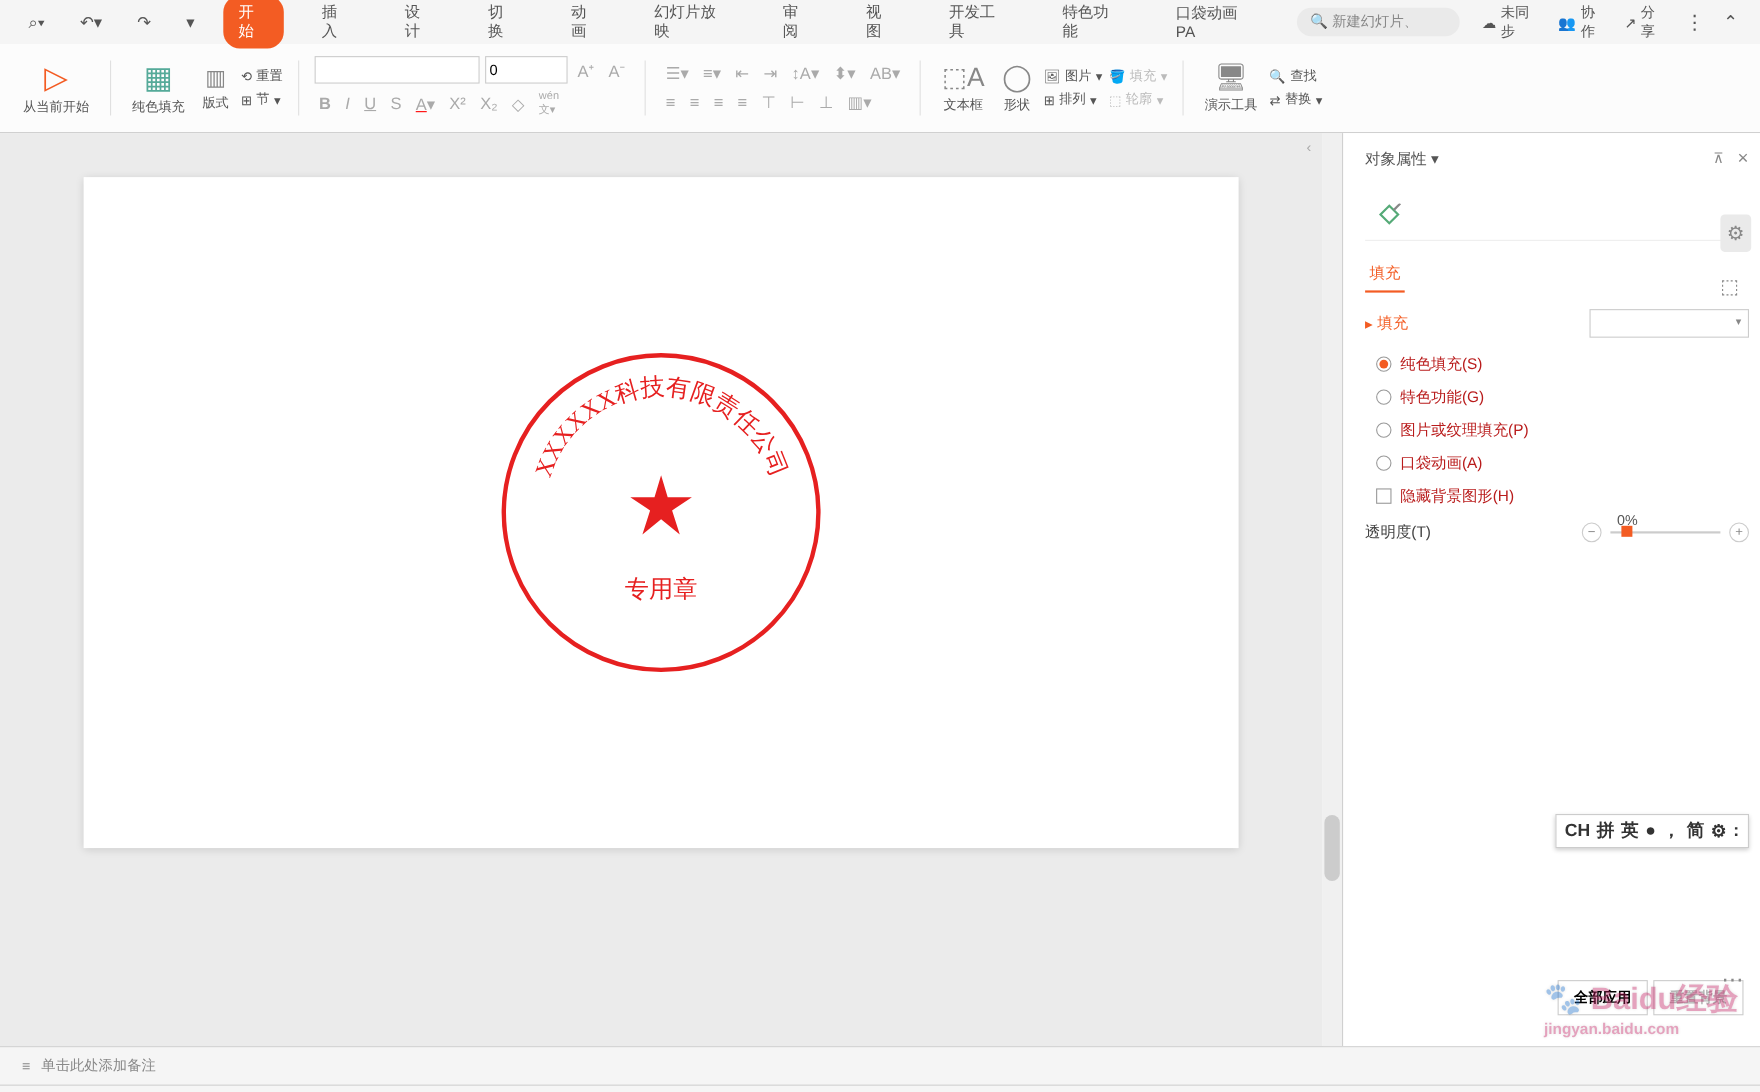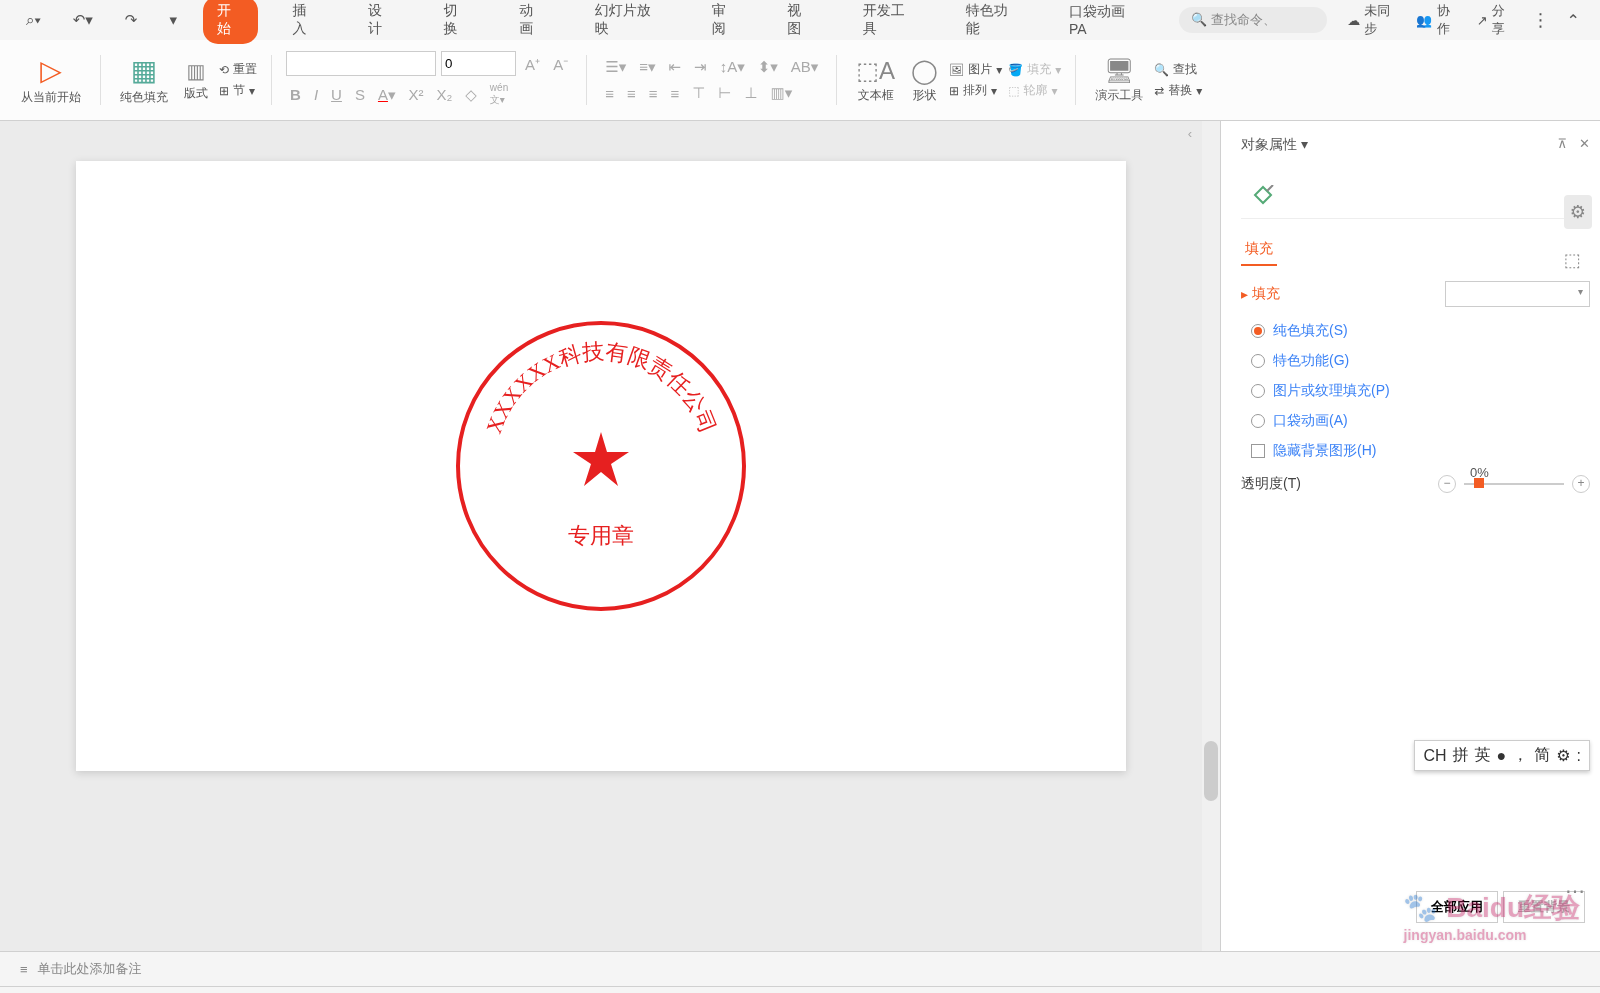--- a/index.html
+++ b/index.html
@@ -52,38 +52,38 @@
     .props-title { font-size: 14px; color: #555; }
     .props-header-right { margin-left: auto; display: flex; gap: 12px; color: #888; }
     .props-tabs { display: flex; gap: 8px; align-items: flex-end; border-bottom: 1px solid #eee; }
     .props-tab-icon { padding: 6px 10px; }
     .props-tab-text { color: #f35c23; border-bottom: 2px solid #f35c23; padding: 6px 4px; font-size: 14px; }
     .props-section-title { color: #f35c23; font-size: 14px; display: flex; align-items: center; gap: 4px; }
     .fill-row { display: flex; align-items: center; gap: 10px; }
     .color-swatch { width: 145px; height: 26px; border: 1px solid #ccc; background: #fff; margin-left: auto; position: relative; }
     .color-swatch::after { content: "▾"; position: absolute; right: 6px; top: 4px; color: #888; font-size: 10px; }
     .radio-group { display: flex; flex-direction: column; gap: 12px; padding-left: 10px; }
-    .radio-item { display: flex; align-items: center; gap: 8px; font-size: 14px; color: #3b82f6; cursor: pointer; }
+    .radio-item { display: flex; align-items: center; gap: 8px; font-size: 14px; color: #b91c1c; cursor: pointer; }
     .radio { width: 14px; height: 14px; border: 1px solid #999; border-radius: 50%; position: relative; }
     .radio.checked::after { content: ""; position: absolute; inset: 2px; background: #f35c23; border-radius: 50%; }
     .checkbox { width: 14px; height: 14px; border: 1px solid #999; }
     .prop-row { display: flex; align-items: center; gap: 10px; font-size: 14px; color: #444; }
     .color-picker { width: 95px; height: 24px; border: 1px solid #ccc; margin-left: auto; position: relative; background: #fff; }
     .color-picker::after { content: "▾"; position: absolute; right: 6px; top: 3px; color: #888; font-size: 10px; }
     .slider-wrap { display: flex; align-items: center; gap: 8px; margin-left: auto; }
     .slider-btn { width: 18px; height: 18px; border: 1px solid #ccc; border-radius: 50%; text-align: center; line-height: 15px; font-size: 12px; color: #888; cursor: pointer; }
     .slider-track { width: 100px; height: 2px; background: #ccc; position: relative; }
     .slider-thumb { position: absolute; left: 10px; top: -5px; width: 10px; height: 10px; background: #f35c23; }
     .slider-val { font-size: 13px; color: #555; position: absolute; left: 6px; top: -18px; }
     
     .side-icons { position: absolute; right: 8px; top: 195px; display: flex; flex-direction: column; gap: 20px; color: #888; font-size: 18px; }
     .side-icon-active { background: #eaeaea; padding: 6px; border-radius: 4px; }
     
     
-    .ime-bar { position: absolute; right: 10px; top: 740px; background: #fff; border: 1px solid #ccc; padding: 4px 8px; display: flex; gap: 6px; align-items: center; font-size: 16px; font-weight: normal; box-shadow: 0 2px 4px rgba(0,0,0,0.2); }
+    .ime-bar { position: absolute; right: 10px; top: 740px; background: #fff; border: 1px solid #ccc; padding: 4px 8px; display: flex; gap: 6px; align-items: center; font-size: 16px; font-weight: bold; box-shadow: 0 2px 4px rgba(0,0,0,0.2); }
     
     
     .apply-buttons { position: absolute; right: 15px; bottom: 70px; display: flex; gap: 5px; }
     .apply-btn { background: #fff; border: 1px solid #ccc; padding: 6px 14px; font-size: 13px; cursor: pointer; font-weight: bold; }
     .apply-btn.disabled { color: #bbb; }
     
     .notes-bar { height: 35px; padding: 8px 20px; border-top: 1px solid #d0d0d0; background: #f5f5f5; display: flex; align-items: center; gap: 10px; color: #888; }
     
     .status-bar { height: 38px; background: #f5f5f5; border-top: 1px solid #d0d0d0; display: flex; align-items: center; padding: 0 15px; gap: 15px; color: #555; font-size: 13px; }
     
@@ -104,21 +104,21 @@
     <span class="menu-tab">插入</span>
     <span class="menu-tab">设计</span>
     <span class="menu-tab">切换</span>
     <span class="menu-tab">动画</span>
     <span class="menu-tab">幻灯片放映</span>
     <span class="menu-tab">审阅</span>
     <span class="menu-tab">视图</span>
     <span class="menu-tab">开发工具</span>
     <span class="menu-tab">特色功能</span>
     <span class="menu-tab">口袋动画 PA</span>
-    <div class="search-box">🔍 <span>查找命令、</span></div>
+    <div class="search-box">🔍 <span>新建幻灯片、</span></div>
     <div class="menu-right">
       <span class="menu-right-item">☁ <span>未同步</span></span>
       <span class="menu-right-item">👥 <span>协作</span></span>
       <span class="menu-right-item">↗ <span>分享</span></span>
       <span class="dots-icon">⋮</span>
       <span class="chevron-down">⌃</span>
     </div>
   </div>
 
   <div class="ribbon">

